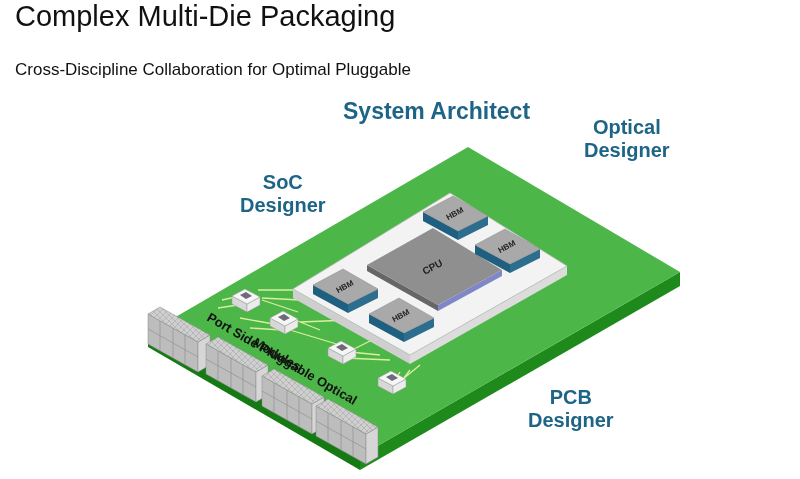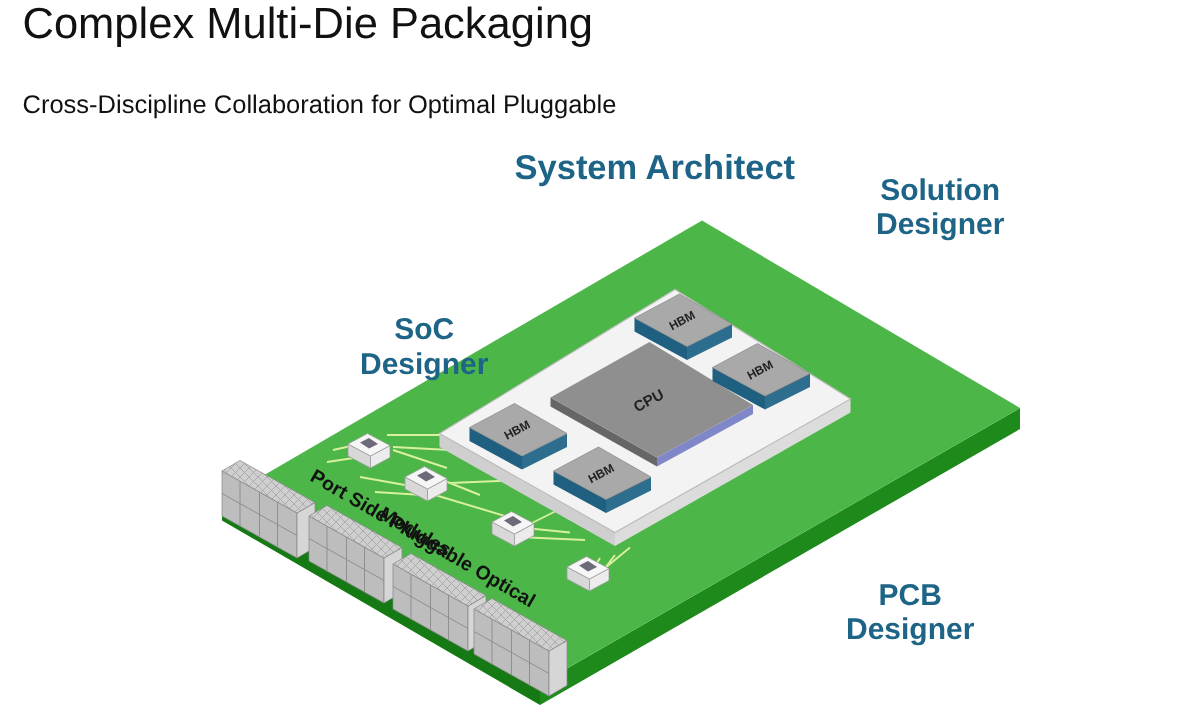--- a/index.html
+++ b/index.html
@@ -2,22 +2,22 @@
 <html><head>
 <meta charset="utf-8">
 <style>
   html, body { margin: 0; padding: 0; background: #ffffff; }
   body { width: 800px; height: 479px; position: relative; overflow: hidden; font-family: "Liberation Sans", sans-serif; }
   .title { position: absolute; left: 15px; top: 0; font-size: 29px; color: #111; font-family: "Liberation Sans", sans-serif; white-space: nowrap; }
   .subtitle { position: absolute; left: 15px; top: 60px; font-size: 17px; color: #111; font-family: "Liberation Sans", sans-serif; white-space: nowrap; }
   .role { position: absolute; font-weight: bold; color: #1d6487; text-align: center; font-family: "Liberation Sans", sans-serif; line-height: 1.15; white-space: nowrap; }
   .role-sys { left: 343px; top: 98px; font-size: 23px; }
   .role-pkg { left: 584px; top: 116px; font-size: 20px; }
-  .role-soc { left: 240px; top: 171px; font-size: 20px; margin-top: 38px; }
-  .role-pcb { left: 528px; top: 386px; font-size: 20px; margin-left: 36px; }
+  .role-soc { left: 240px; top: 171px; font-size: 20px; }
+  .role-pcb { left: 528px; top: 386px; font-size: 20px; }
   svg.diagram { position: absolute; left: 0; top: 0; }
   .chip-label { font-family: "Liberation Sans", sans-serif; font-weight: bold; fill: #222; }
   .optics-label { font-family: "Liberation Sans", sans-serif; font-weight: bold; fill: #111; font-size: 13px; }
 </style>
 </head>
 <body>
 
 <div class="title">Complex Multi-Die Packaging</div>
 <div class="subtitle">Cross-Discipline Collaboration for Optimal Pluggable</div>
 
@@ -130,21 +130,21 @@
     <polygon points="0,14 12,7 62,35 50,42" fill="url(#cagePattern)" stroke="#888" stroke-width="0.5"></polygon>
     <path d="M0,29 L50,57 M12,21 L12,51 M25,28 L25,58 M37,35 L37,65" stroke="#8a8a8a" stroke-width="0.6"></path>
   </g>
 
   <text class="optics-label" transform="translate(206,320) rotate(30)">Port Side Pluggable Optical</text>
   <text class="optics-label" transform="translate(252,345) rotate(30)">Modules</text>
 </svg>
 
 <div class="role role-sys">System Architect</div>
 <div class="role role-pkg">
-  <div>Solution</div>
+  <div>Optical</div>
   <div>Designer</div>
 </div>
 <div class="role role-soc">
   <div>SoC</div>
   <div>Designer</div>
 </div>
 <div class="role role-pcb">
   <div>PCB</div>
   <div>Designer</div>
 </div>

